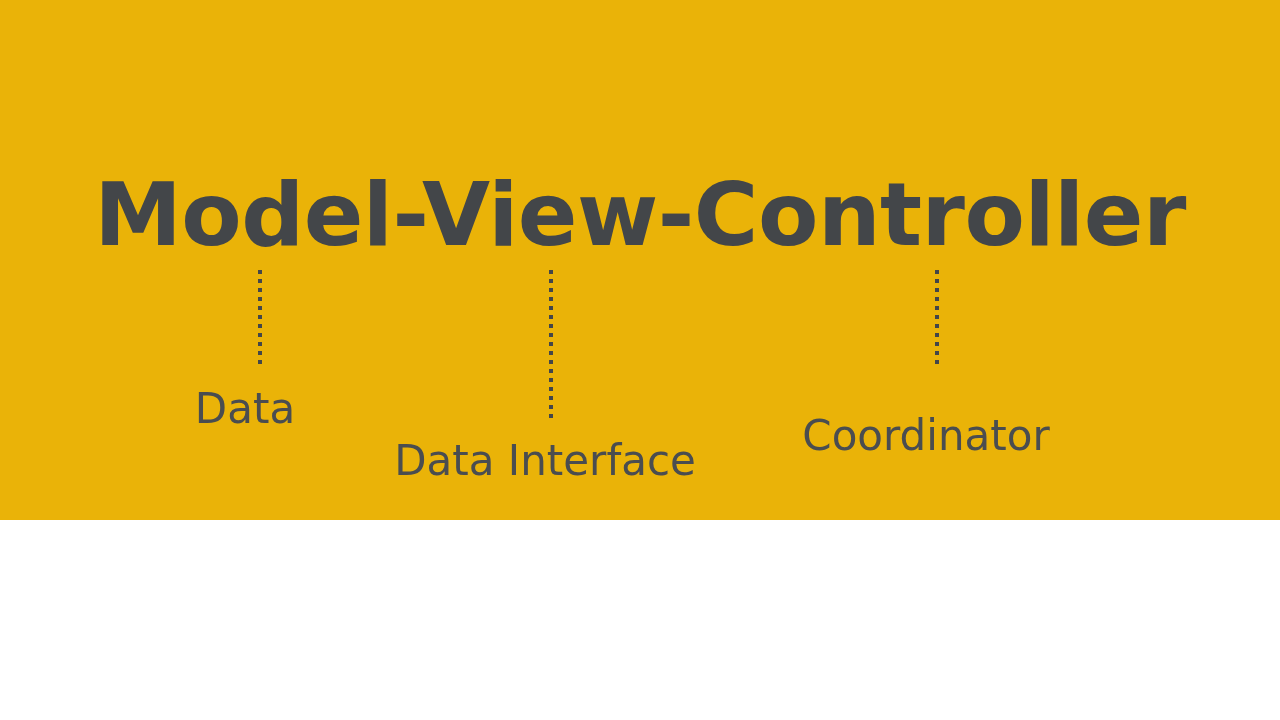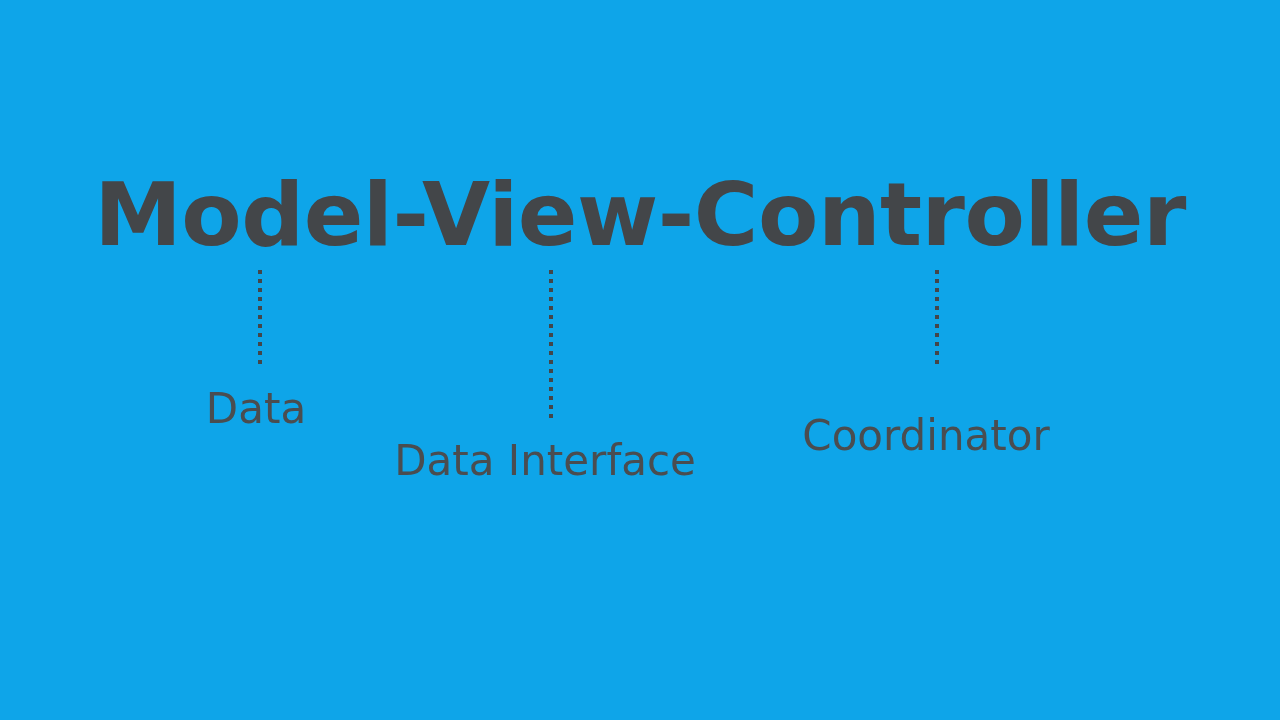--- a/index.html
+++ b/index.html
@@ -10,22 +10,22 @@
   body {
     width: 1280px;
     height: 720px;
     overflow: hidden;
     font-family: "DejaVu Sans", "Liberation Sans", sans-serif;
   }
 
   #slide {
     position: relative;
     width: 1280px;
-    height: 720px;
-    background: #0ea5e9;
+    height: 520px;
+    background: #eab308;
   }
 
   
   .title {
     position: absolute;
     left: 0;
     top: 165px;
     width: 1280px;
     text-align: center;
     font-family: "DejaVu Sans", "Liberation Sans", sans-serif;
@@ -59,21 +59,21 @@
     position: absolute;
     font-family: "DejaVu Sans", "Liberation Sans", sans-serif;
     font-weight: normal;
     font-size: 42px;
     line-height: 48px;
     color: #4a4d50;
     white-space: nowrap;
     text-align: center;
     transform: translateX(-50%);
   }
-  .label.l1 { left: 256px; top: 385px; }
+  .label.l1 { left: 245px; top: 385px; }
   .label.l2 { left: 545px; top: 437px; }
   .label.l3 { left: 926px; top: 385px; margin-top: 27px; }
 </style>
 </head>
 <body>
 
 <div id="slide">
 
   <div class="title">Model-View-Controller</div>
 

